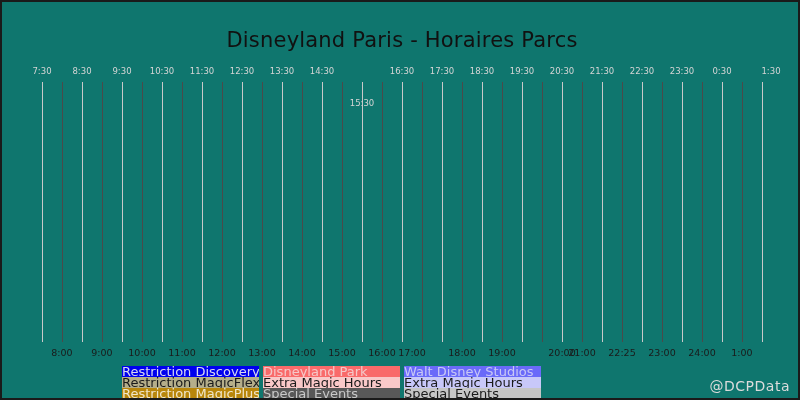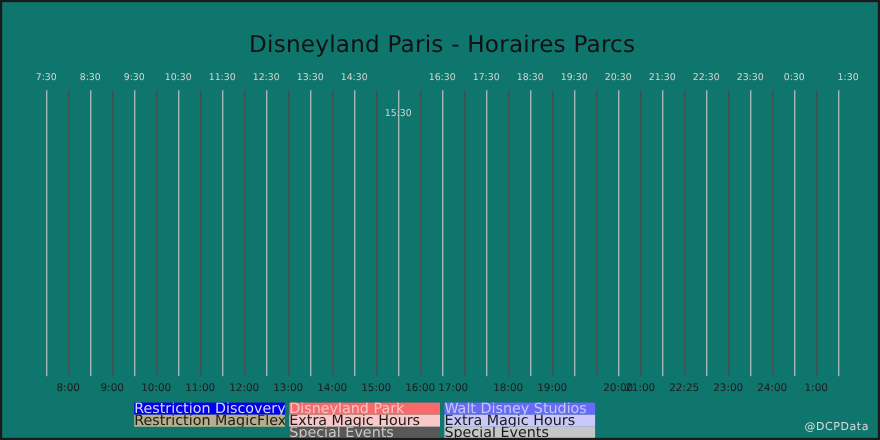--- a/index.html
+++ b/index.html
@@ -89,21 +89,21 @@
     font-size: 13px;
     white-space: nowrap;
     overflow: hidden;
   }
 
   
   #watermark {
     position: absolute;
     right: 8px;
     bottom: 4px;
-    font-size: 10px;
+    font-size: 14px;
     color: #dcdcdc;
     letter-spacing: 0.5px;
     white-space: nowrap;
   }
 </style>
 </head>
 <body>
 
 <div id="chart-root">
 
@@ -188,20 +188,21 @@
       <div class="tick-label tick-bottom" style="left: 620px;">22:25</div>
       <div class="tick-label tick-bottom" style="left: 660px;">23:00</div>
       <div class="tick-label tick-bottom" style="left: 700px;">24:00</div>
       <div class="tick-label tick-bottom" style="left: 740px;">1:00</div>
     </div>
 
   <div id="legend">
       <div class="legend-col">
         <div class="legend-item" style="background: rgb(0, 0, 238); color: rgb(216, 216, 240);">Restriction Discovery</div>
         <div class="legend-item" style="background: rgb(181, 174, 138); color: rgb(26, 26, 26);">Restriction MagicFlex</div>
+        <div class="legend-item" style="background: rgb(184, 134, 11); color: rgb(240, 230, 200);">Restriction MagicPlus</div>
       </div>
       <div class="legend-col">
         <div class="legend-item" style="background: rgb(249, 106, 106); color: rgb(245, 200, 200);">Disneyland Park</div>
         <div class="legend-item" style="background: rgb(249, 200, 200); color: rgb(26, 26, 26);">Extra Magic Hours</div>
         <div class="legend-item" style="background: rgb(88, 88, 88); color: rgb(200, 200, 200);">Special Events</div>
       </div>
       <div class="legend-col">
         <div class="legend-item" style="background: rgb(106, 106, 249); color: rgb(200, 200, 245);">Walt Disney Studios</div>
         <div class="legend-item" style="background: rgb(200, 200, 249); color: rgb(26, 26, 26);">Extra Magic Hours</div>
         <div class="legend-item" style="background: rgb(198, 198, 198); color: rgb(26, 26, 26);">Special Events</div>

